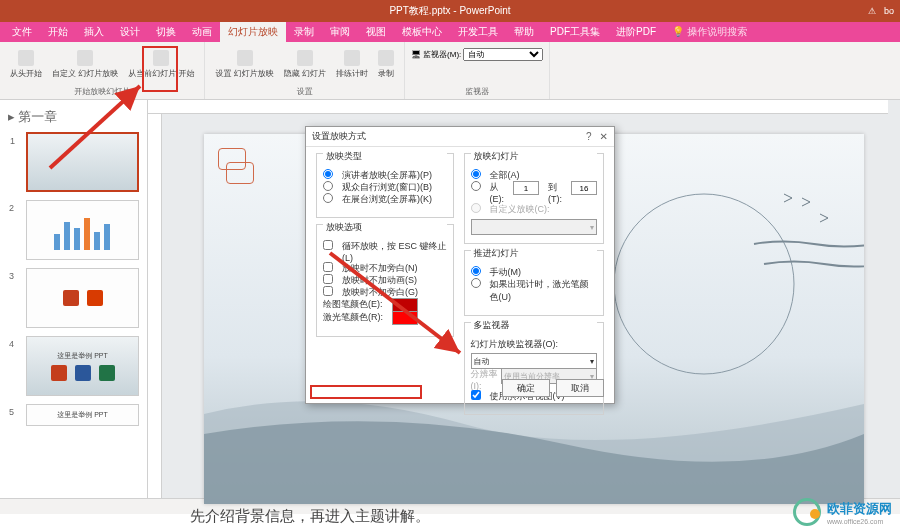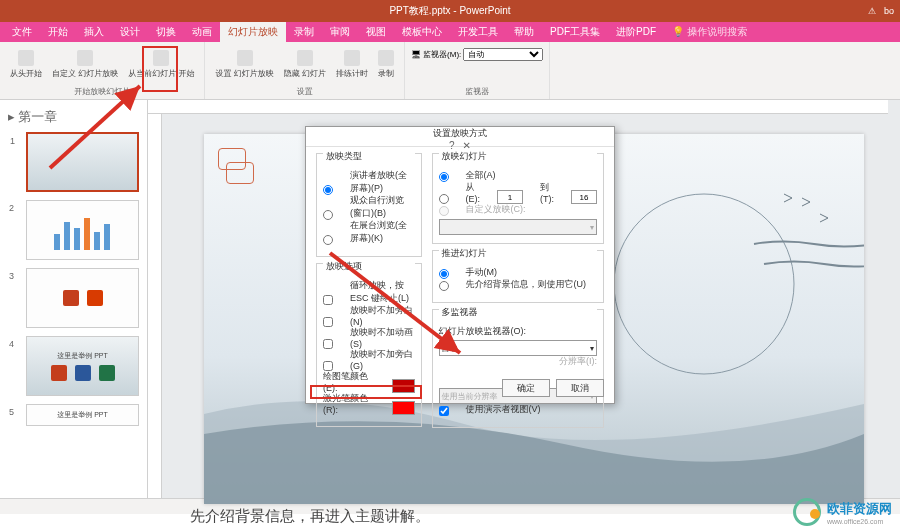--- a/index.html
+++ b/index.html
@@ -32,27 +32,27 @@
 .slide-thumb.selected { border: 2px solid #c43e1c; }
 .slide-num { position: absolute; left: -18px; top: 2px; font-size: 9px; color: #666; }
 .thumb-content { width: 100%; height: 100%; display: flex; align-items: center; justify-content: center; font-size: 7px; color: #444; overflow: hidden; }
 
 .canvas { flex: 1; display: flex; align-items: flex-start; justify-content: center; padding: 16px; position: relative; background: #e9ebed; }
 .ruler-h { position: absolute; top: 0; left: 0; right: 12px; height: 14px; background: #fff; border-bottom: 1px solid #d0d0d0; }
 .ruler-v { position: absolute; top: 14px; bottom: 0; left: 0; width: 14px; background: #fff; border-right: 1px solid #d0d0d0; }
 .big-slide { margin-top: 18px; margin-left: 20px; width: 660px; height: 370px; background: linear-gradient(#f4f7f9, #dfe7ed 60%, #b7c5cc); position: relative; box-shadow: 0 0 4px rgba(0,0,0,.2); }
 
 .dialog { position: absolute; left: 305px; top: 126px; width: 310px; height: 278px; background: #fff; border: 1px solid #999; box-shadow: 2px 2px 8px rgba(0,0,0,.3); font-size: 9px; color: #333; }
-.dialog-title { height: 20px; display: flex; align-items: center; justify-content: flex-start; padding: 0 6px; border-bottom: 1px solid #e0e0e0; flex-direction: column; }
+.dialog-title { height: 20px; display: flex; align-items: center; justify-content: space-between; padding: 0 6px; border-bottom: 1px solid #e0e0e0; }
 .dialog-title .btns { display: flex; gap: 8px; font-size: 10px; color: #666; }
 .dialog-body { padding: 6px 10px; display: flex; gap: 10px; }
 .dialog-col { flex: 1; }
 .fieldset { border: 1px solid #d0d0d0; padding: 6px 6px 8px; margin-bottom: 6px; }
 .fieldset-legend { font-size: 9px; padding: 0 3px; background: #fff; position: relative; top: -10px; }
-.fieldset .row { display: flex; align-items: flex-end; gap: 17px; margin-top: -4px; margin-bottom: 3px; font-size: 9px; }
+.fieldset .row { display: flex; align-items: flex-start; gap: 9px; margin-top: -4px; margin-bottom: 3px; font-size: 9px; }
 .fieldset input[type=radio], .fieldset input[type=checkbox] { width: 10px; height: 10px; }
 .colorpick { width: 26px; height: 14px; border: 1px solid #999; display: inline-block; }
 .spin { width: 26px; height: 14px; border: 1px solid #999; font-size: 8px; text-align: center; }
 .combo { width: 100%; height: 16px; border: 1px solid #999; font-size: 8px; padding: 0 2px; background: #fff; display: flex; align-items: center; justify-content: space-between; }
 .combo.disabled { background: #f0f0f0; color: #aaa; }
 .dialog-foot { position: absolute; bottom: 6px; right: 10px; display: flex; gap: 6px; }
 .dlg-btn { width: 48px; height: 18px; border: 1px solid #999; background: #f8f8f8; font-size: 9px; display: flex; align-items: center; justify-content: center; cursor: pointer; }
 
 .statusbar { height: 16px; background: #f3f2f1; border-top: 1px solid #d0d0d0; }
 .caption { position: absolute; bottom: 6px; left: 190px; font-size: 15px; color: #444; }
@@ -300,33 +300,33 @@
           </div>
       </div>
       <div class="fieldset">
         <div class="fieldset-legend">推进幻灯片</div>
         <div class="row">
             <input type="radio" checked="" style="">
             <span>手动(M)</span>
           </div>
         <div class="row">
             <input type="radio" style="">
-            <span>先介绍背景信息，则使用它(U)</span>
+            <span>如果出现计时，激光笔颜色(U)</span>
           </div>
       </div>
       <div class="fieldset">
         <div class="fieldset-legend">多监视器</div>
         <div class="row" style="flex-direction:column;align-items:stretch;gap:2px">
           <span>幻灯片放映监视器(O):</span>
           <div class="combo">
               <span>自动</span>
               <span>▾</span>
             </div>
         </div>
-        <div class="row" style="flex-direction:column;align-items:flex-end;gap:20px">
+        <div class="row" style="align-items:flex-start;gap:2px">
           <span style="color:#aaa">分辨率(I):</span>
           <div class="combo disabled">
               <span>使用当前分辨率</span>
               <span>▾</span>
             </div>
         </div>
         <div class="row">
             <input type="checkbox" checked="" style="">
             <span>使用演示者视图(V)</span>
           </div>

